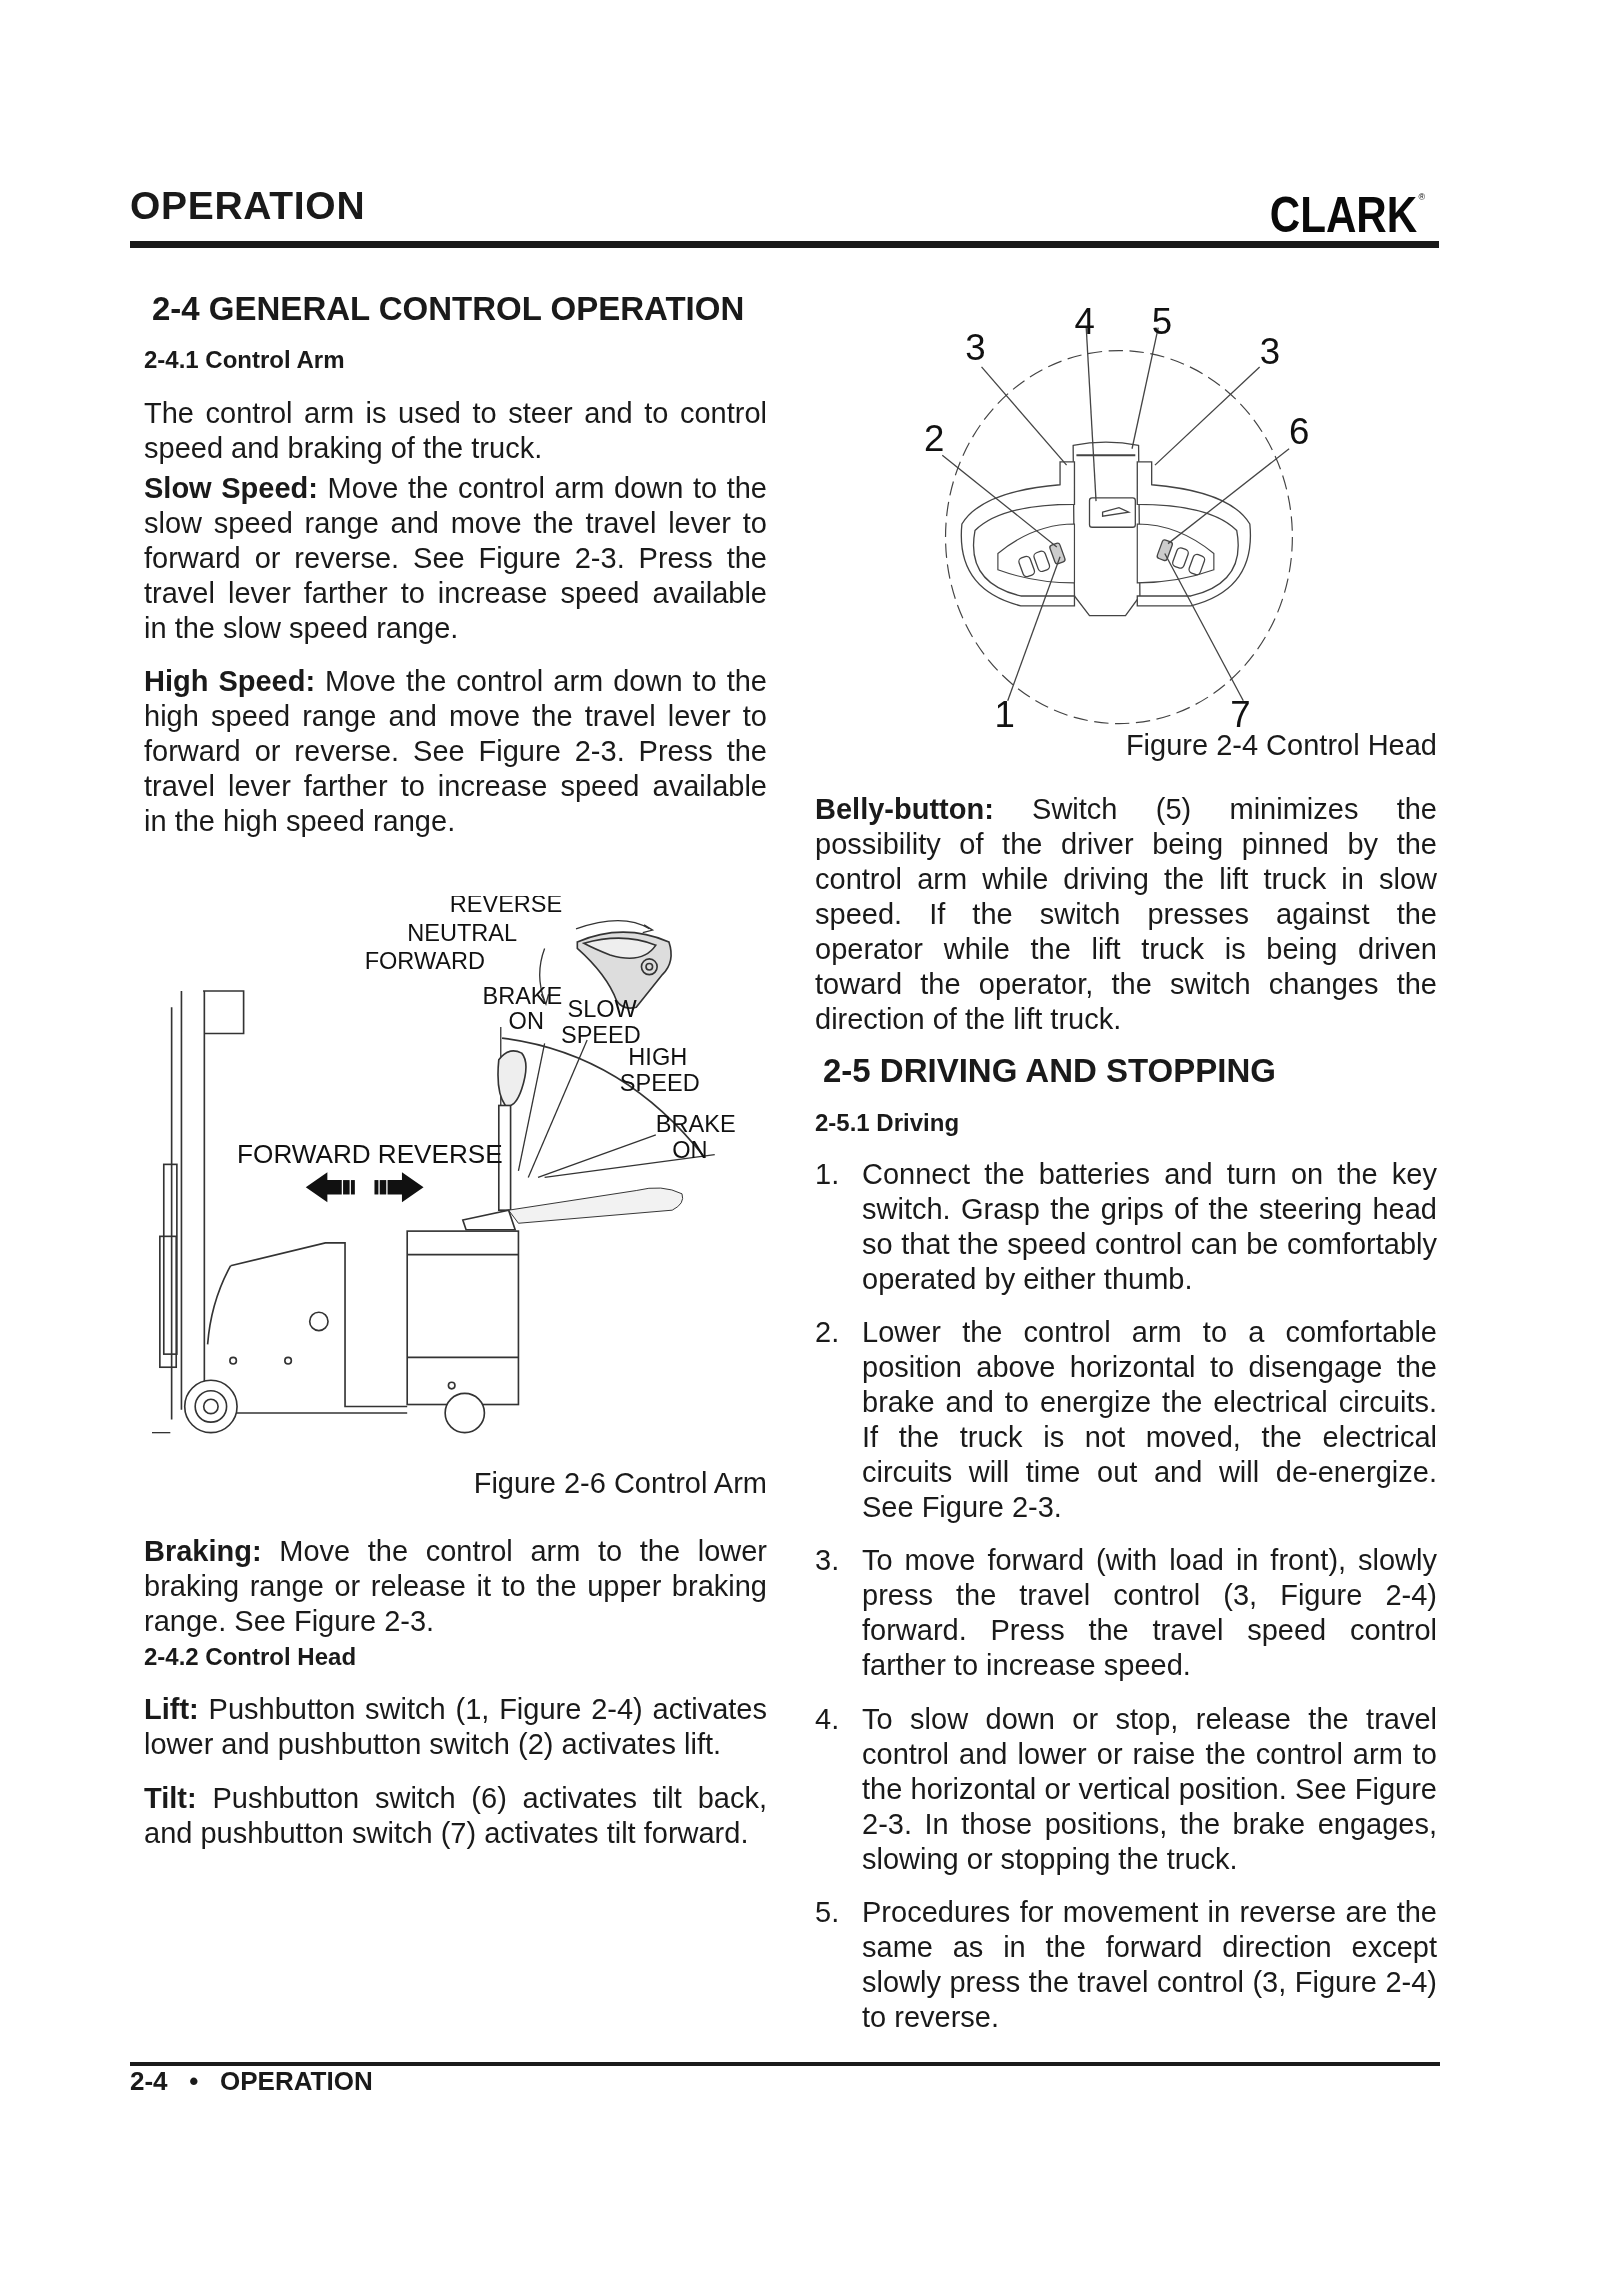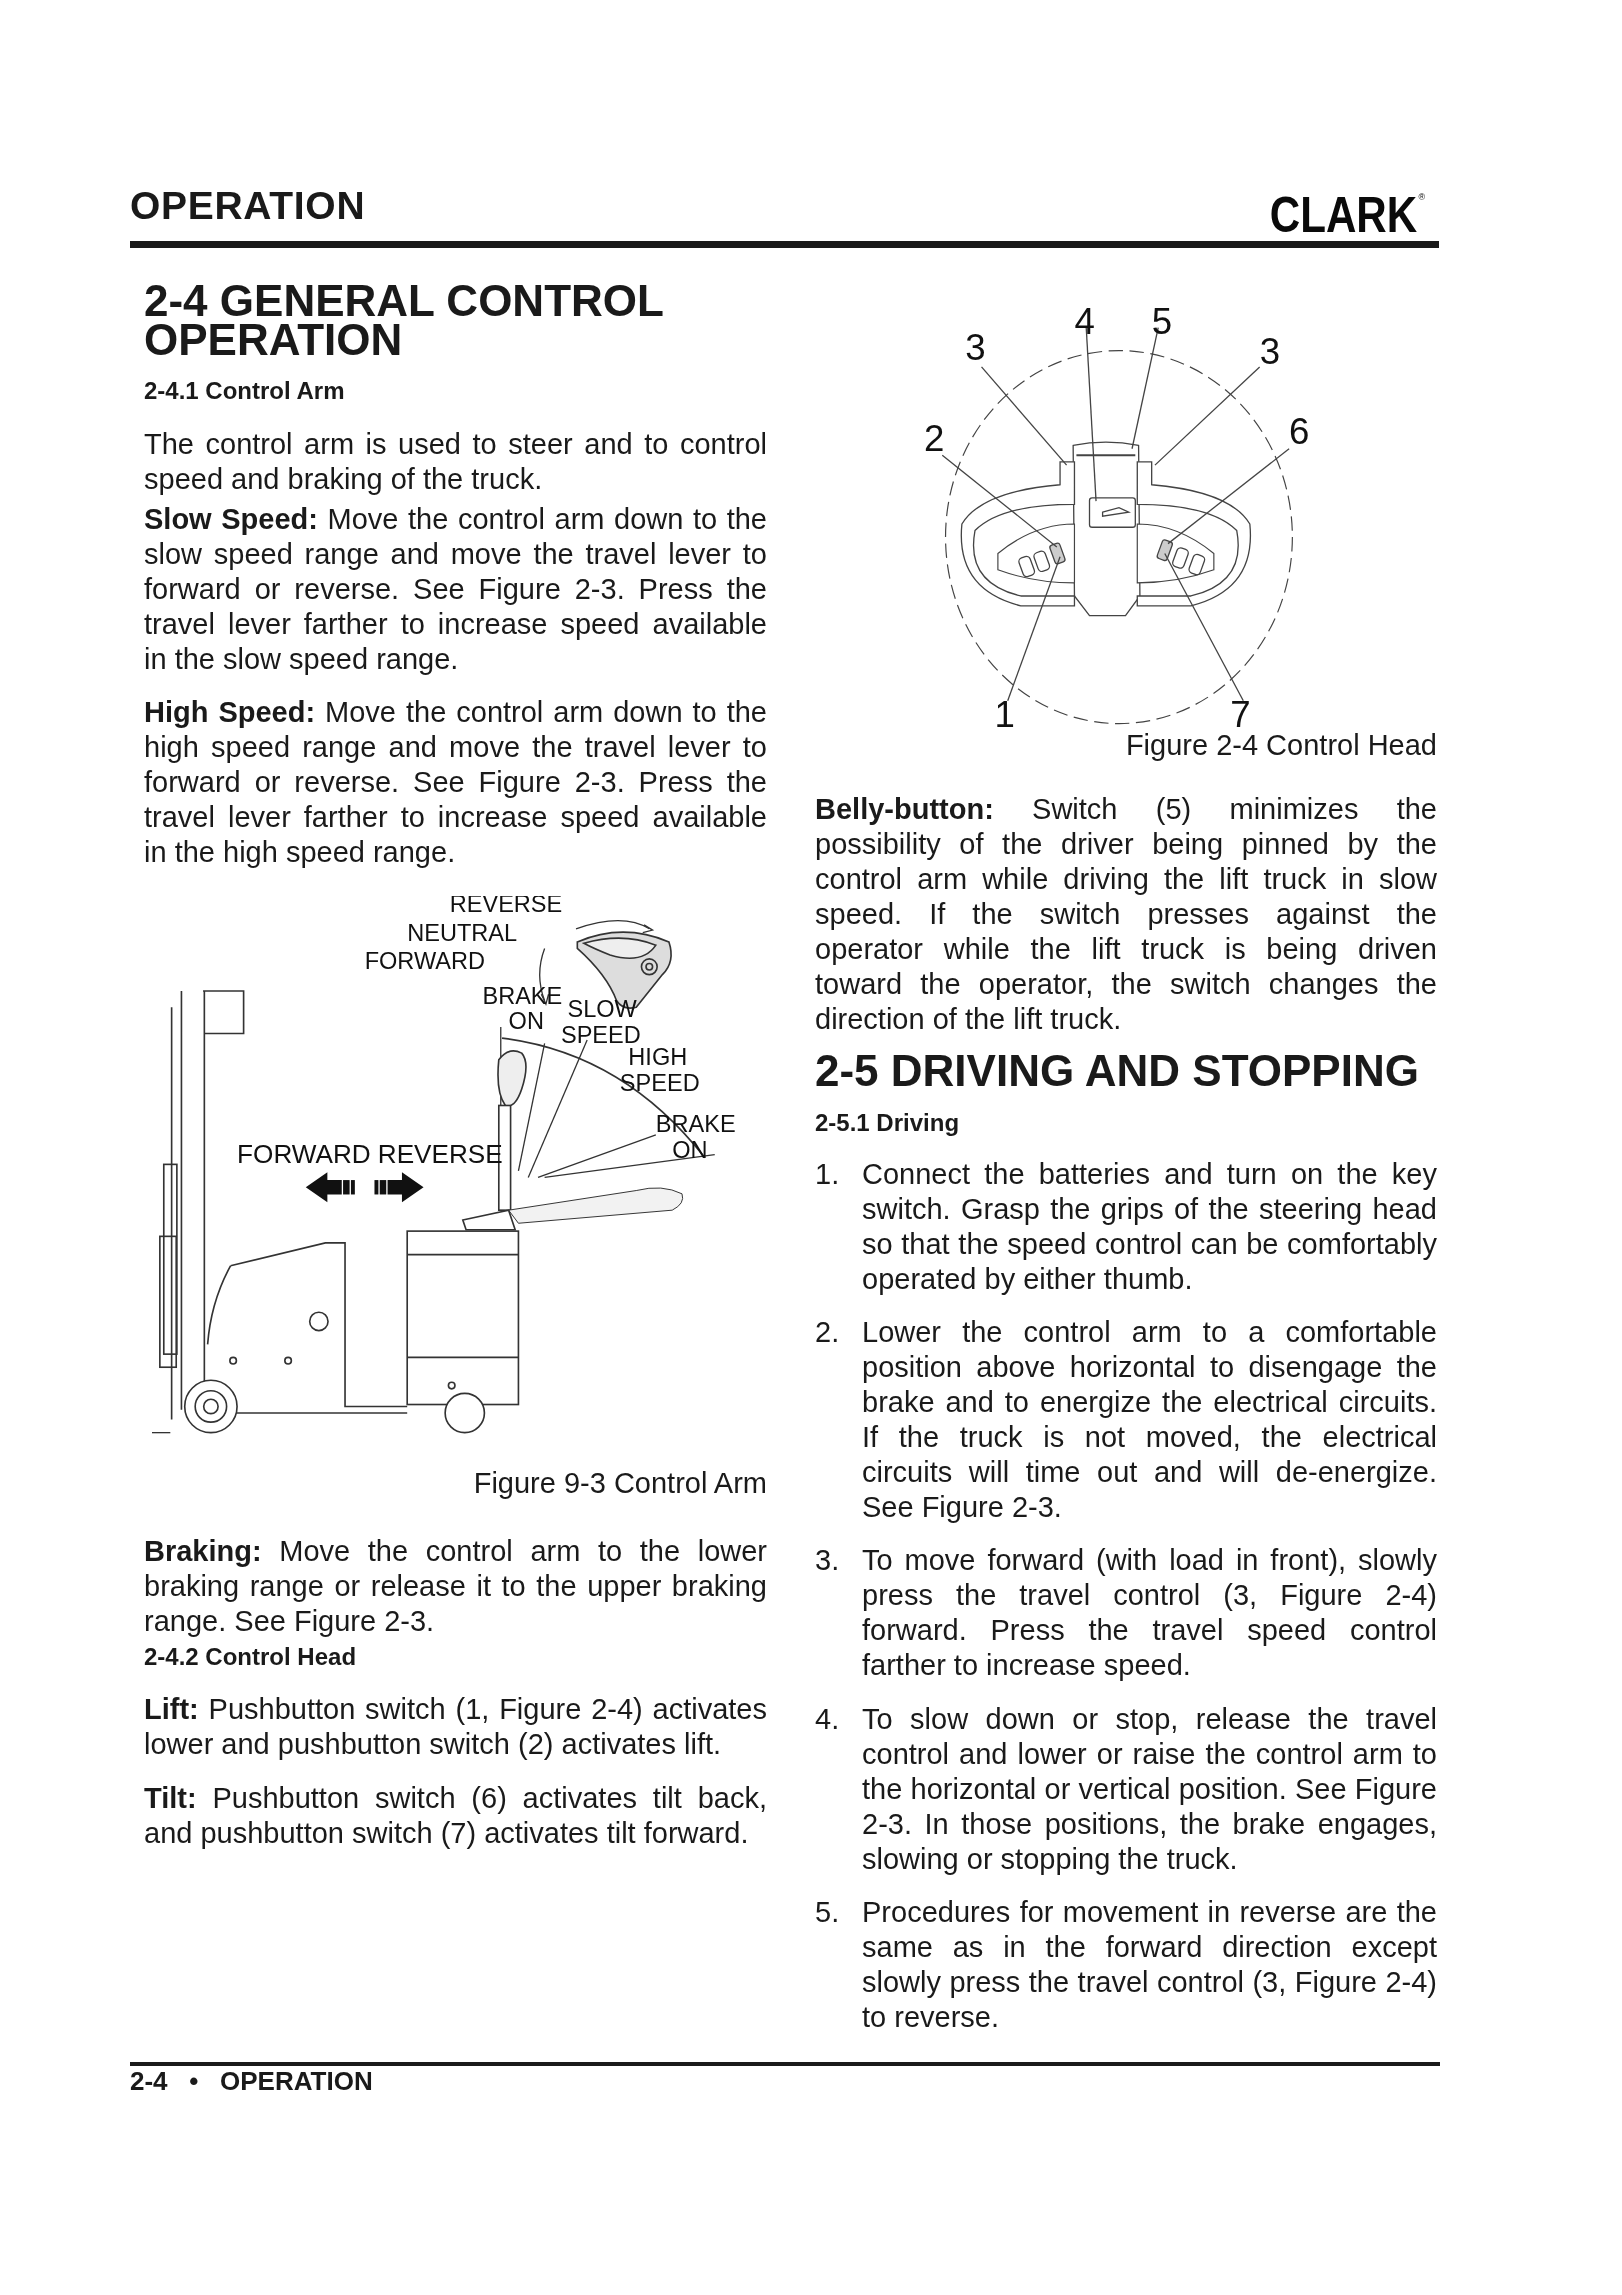--- a/index.html
+++ b/index.html
@@ -5,21 +5,21 @@
   html, body { margin:0; padding:0; background:#ffffff; }
   body { width:1623px; height:2295px; position:relative; overflow:hidden;
          font-family:"Liberation Sans", sans-serif; color:#1a1a1a; }
   .abs { position:absolute; }
   .hdr-title { left:130px; top:183px; font-size:39px; font-weight:bold; letter-spacing:0.7px; line-height:46px; }
   .hdr-logo { left:1269px; top:191px; width:158px; height:44px; }
   .hdr-rule { left:130px; top:241px; width:1309px; height:7.2px; background:#1a1a1a; }
   .col { position:absolute; font-size:29px; line-height:35px; }
   .col p { margin:0; text-align:justify; }
   .col .b { font-weight:bold; }
-  .h1 { font-size:44px; font-weight:bold; line-height:39px; margin:0; }
+  .h1 { font-size:33px; font-weight:bold; line-height:39px; margin:8px; }
   .h2 { font-size:24px; font-weight:bold; line-height:35px; margin:0; }
   .caption { font-size:29px; line-height:35px; text-align:right; }
   .list-item { display:flex; }
   .list-item .num { width:47px; flex:none; }
   .list-item .txt { flex:1; text-align:justify; }
   .ftr-rule { left:130px; top:2062px; width:1310px; height:3.9px; background:#1a1a1a; }
   .ftr-text { left:130px; top:2066px; font-size:26px; font-weight:bold; line-height:31px; white-space:pre; }
   svg text { font-family:"Liberation Sans", sans-serif; }
 </style>
 </head>
@@ -105,21 +105,21 @@
     </g>
     <g fill="#111" stroke="none">
       <rect x="340" y="434" width="6" height="22"></rect>
       <rect x="348" y="434" width="10" height="22"></rect>
       <polygon points="360,434 382,434 382,422 415,445 382,468 382,456 360,456"></polygon>
     </g>
     <text x="130" y="408" font-size="40" fill="#111" stroke="none">FORWARD</text>
     <text x="345" y="408" font-size="40" fill="#111" stroke="none">REVERSE</text>
   </svg>
 </div>
-<div class="abs caption" style="left:144px; top:1466px; width:623px;">Figure 9-3 Control Arm</div>
+<div class="abs caption" style="left:144px; top:1466px; width:623px;">Figure 2-6 Control Arm</div>
 
 <div class="col" style="left:144px; top:1534px; width:623px;">
   <p><span class="b">Braking:</span><span> Move the control arm to the lower braking range or release it to the upper braking range. See Figure 2-3.</span></p>
   <h2 class="h2" style="">2-4.2 Control Head</h2>
   <p style="margin-top:18.3px;"><span class="b">Lift:</span><span> Pushbutton switch (1, Figure 2-4) activates lower and pushbutton switch (2) activates lift.</span></p>
   <p style="margin-top:18.3px;"><span class="b">Tilt:</span><span> Pushbutton switch (6) activates tilt back, and pushbutton switch (7) activates tilt forward.</span></p>
 </div>
 
 <div class="abs" style="left:903px; top:308px; width:445px; height:432px;">
   <svg width="445" height="432" viewBox="0 0 680 660" fill="none" stroke="#444" stroke-width="2">

